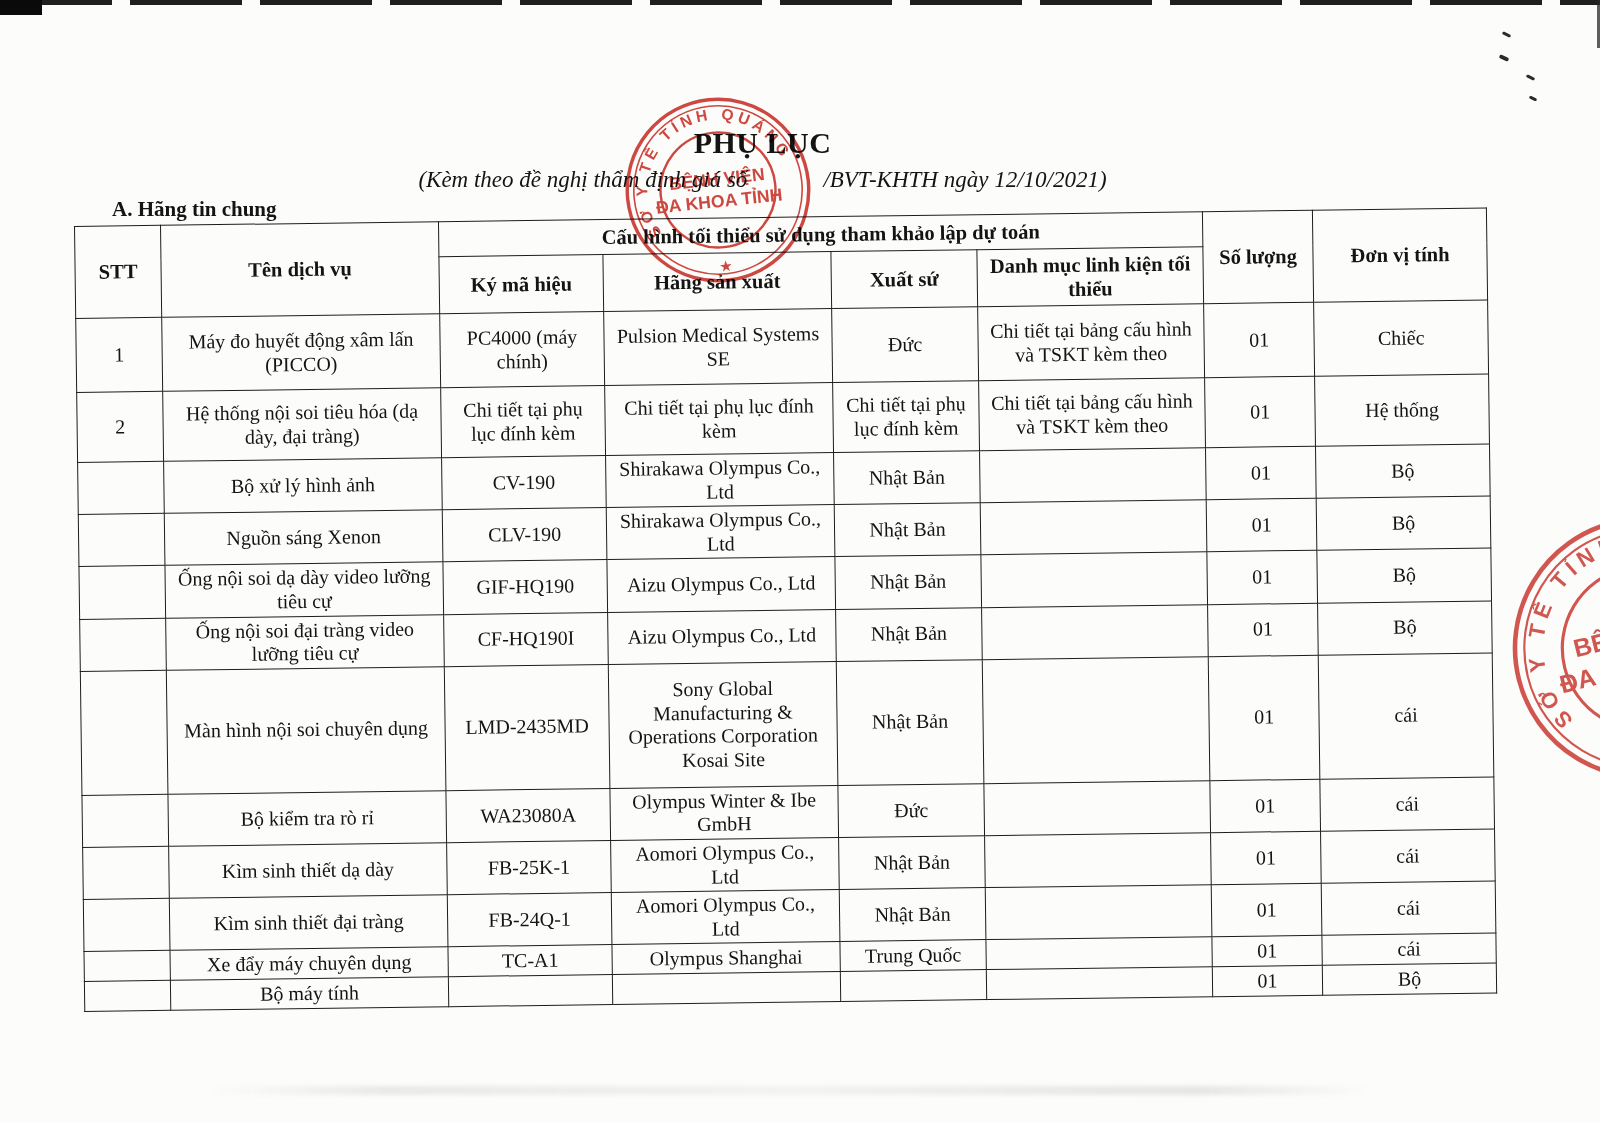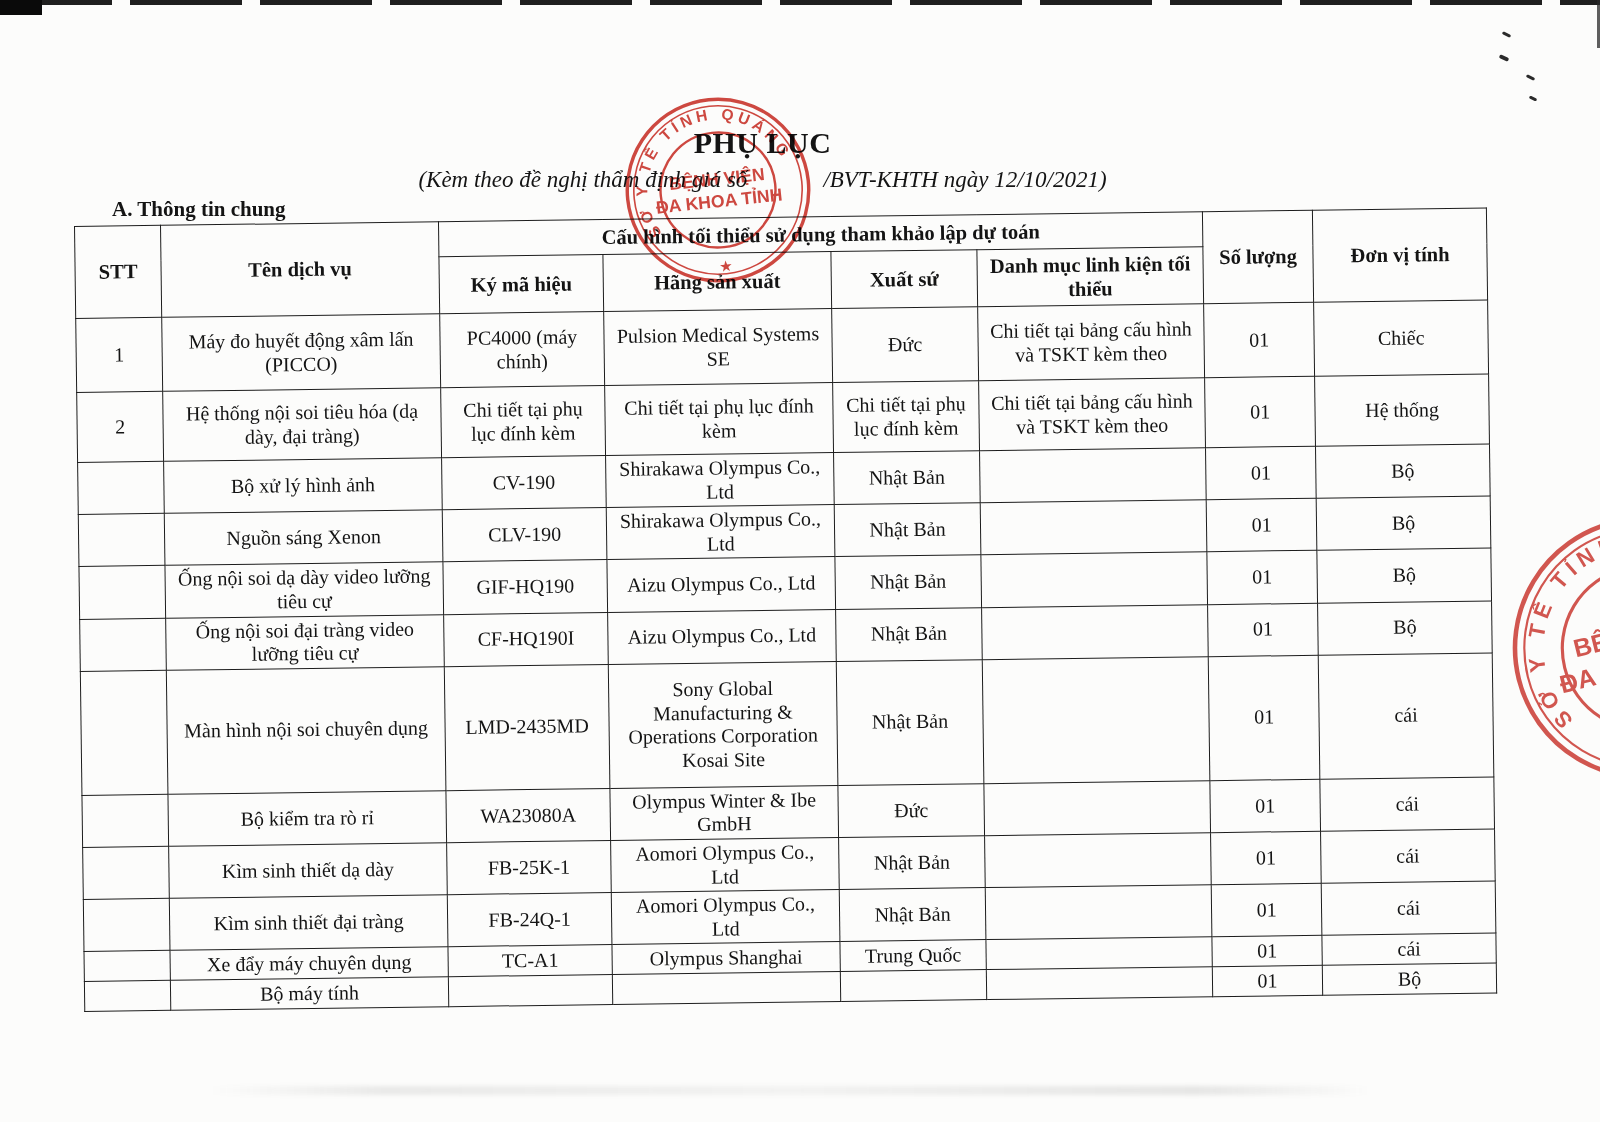--- a/index.html
+++ b/index.html
@@ -72,21 +72,21 @@
   <div class="speck speck4"></div>
   <div class="scan-smudge"></div>
 
   <div class="title-block">
     <div class="doc-title">PHỤ LỤC</div>
     <div class="doc-subtitle">
       <span>(Kèm theo đề nghị thẩm định giá số</span><span class="gap"></span><span>/BVT-KHTH ngày 12/10/2021)</span>
     </div>
   </div>
 
-  <div class="section-heading">A.  Thông tin chung</div>
+  <div class="section-heading">A.  Hãng tin chung</div>
 
   <div class="table-wrap">
     <table class="main">
       <colgroup>
         <col style="width:86px">
           <col style="width:278px">
           <col style="width:164px">
           <col style="width:228px">
         <col style="width:146px">
           <col style="width:226px">

